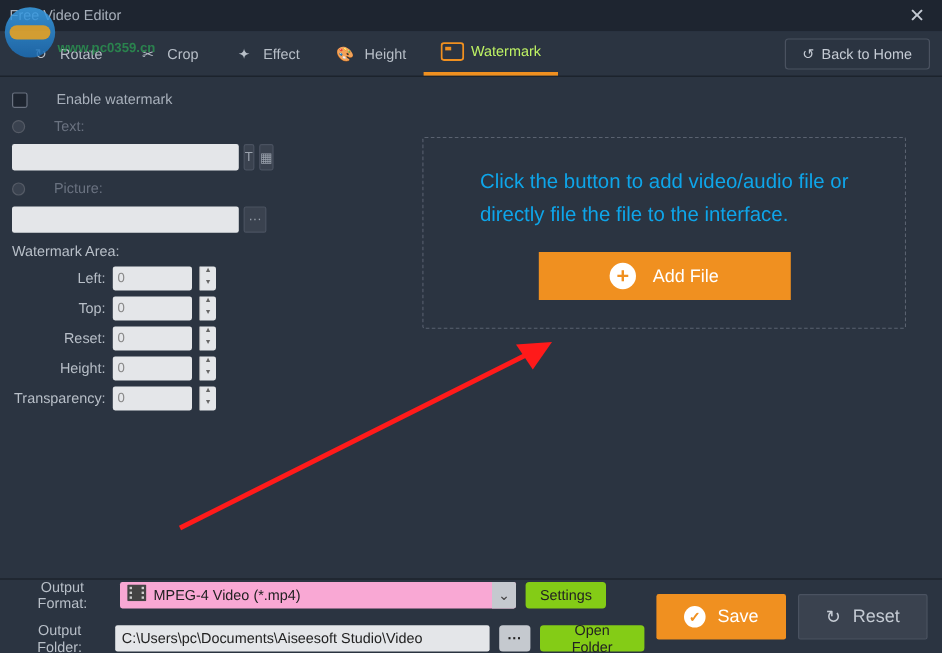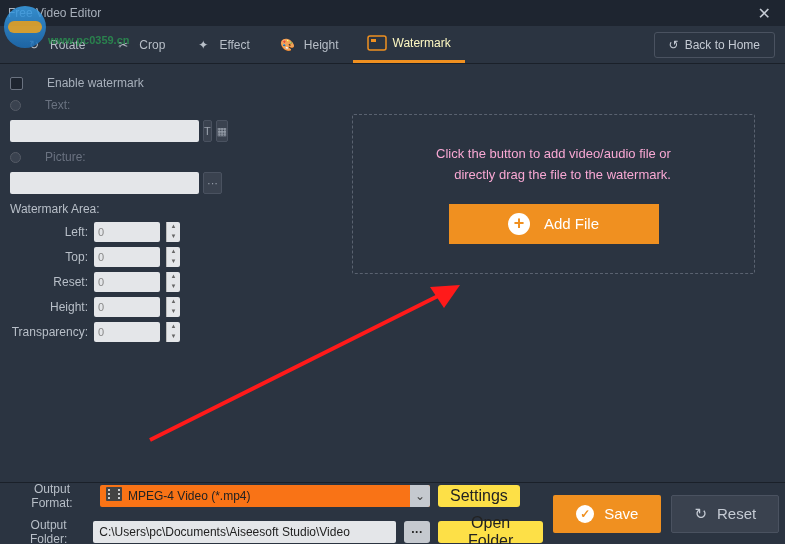--- a/index.html
+++ b/index.html
@@ -3,21 +3,21 @@
 <meta charset="utf-8">
 <style>
 * { margin: 0; padding: 0; box-sizing: border-box; font-family: Arial, sans-serif; }
 body { width: 785px; height: 544px; background: #2b3441; color: #a8b0bb; font-size: 12px; overflow: hidden; position: relative; }
 
 .titlebar { height: 26px; background: #1e2530; display: flex; align-items: center; padding: 0 8px; justify-content: space-between; }
 .close-btn { color: #c5cbd4; font-size: 16px; cursor: pointer; padding: 0 6px; }
 
 .toolbar { height: 38px; background: #2b3441; display: flex; align-items: center; padding: 0 10px; border-bottom: 1px solid #1a2029; }
 .tab { display: flex; align-items: center; gap: 6px; padding: 0 14px; height: 100%; color: #b8bfc8; cursor: pointer; position: relative; }
-.tab.active { border-bottom: 3px solid #f09020; color: #fef9c3; }
+.tab.active { border-bottom: 3px solid #f09020; color: #bef264; }
 .tab-icon { width: 20px; height: 18px; display: inline-flex; align-items: center; justify-content: center; }
 .spacer { flex: 1; }
 .back-home { display: flex; align-items: center; gap: 6px; padding: 5px 14px; border: 1px solid #4a5260; border-radius: 3px; color: #c5cbd4; cursor: pointer; }
 
 .main { display: flex; height: 418px; }
 
 .panel-left { width: 232px; padding: 12px 10px; }
 .check-row { display: flex; align-items: center; gap: 24px; margin-bottom: 8px; }
 .checkbox { width: 13px; height: 13px; border: 1px solid #6a7280; border-radius: 2px; background: #1e2530; }
 .radio { width: 11px; height: 11px; border-radius: 50%; border: 1px solid #555b66; background: #3a424f; }
@@ -29,32 +29,32 @@
 
 .section-label { margin: 6px 0 6px 0; color: #b8bfc8; }
 .field-row { display: flex; align-items: center; gap: 6px; margin-bottom: 5px; }
 .field-label { width: 78px; text-align: right; color: #b8bfc8; }
 .num-input { width: 66px; height: 20px; background: #e4e6e9; border: none; border-radius: 2px; padding: 0 4px; color: #888; font-size: 11px; display:flex; align-items:center; }
 .num-arrows { width: 14px; height: 20px; background: #e4e6e9; border-left: 1px solid #bbb; display: flex; flex-direction: column; border-radius: 0 2px 2px 0; }
 .num-arrows div { flex:1; font-size:6px; color:#666; text-align:center; line-height:9px; }
 
 .panel-right { flex: 1; padding: 20px 30px 20px 120px; }
 .drop-area { border: 1px dashed #5a6270; border-radius: 2px; height: 160px; display: flex; flex-direction: column; align-items: center; justify-content: center; gap: 18px; padding: 20px; margin-top: 30px; }
-.drop-text { text-align: right; line-height: 1.6; color: #f9a8d4; font-size: 13px; }
+.drop-text { text-align: left; line-height: 1.6; color: #0ea5e9; font-size: 17px; }
 .add-file-btn { width: 210px; height: 40px; background: #f09020; color: #fff; display: flex; align-items: center; justify-content: center; gap: 14px; font-size: 15px; cursor: pointer; }
 .add-file-btn .plus-circle { width: 22px; height: 22px; border-radius: 50%; background: #fff; color: #f09020; display: flex; align-items: center; justify-content: center; font-weight: bold; font-size: 18px; }
 
 .bottom { height: 62px; background: #2b3441; border-top: 1px solid #1a2029; display: flex; align-items: center; padding: 0 12px; gap: 10px; }
 .bottom-left { display:flex; flex-direction:column; gap:8px;text-align:center; }
 .bottom-row { display: flex; align-items: center; gap: 8px; }
 .bottom-label { width: 80px; color: #b8bfc8; }
-.dropdown { width: 330px; height: 22px; background: #f97316; display: flex; align-items: center; padding: 0 6px; color: #222; border-radius: 2px; gap: 6px; }
+.dropdown { width: 330px; height: 22px; background: #f9a8d4; display: flex; align-items: center; padding: 0 6px; color: #222; border-radius: 2px; gap: 6px; }
 .dropdown .chev { margin-left: auto; background: #c5c9cf; width: 20px; height: 22px; margin-right: -6px; display:flex; align-items:center; justify-content:center; color:#444; border-radius: 0 2px 2px 0; }
 .path-input { width: 330px; height: 22px; background: #e4e6e9; color: #222; border-radius: 2px; padding: 0 6px; display:flex; align-items:center; }
-.small-btn { height: 22px; padding: 0 12px; background: #fde047; color: #222; border-radius: 3px; display: flex; align-items: center; cursor: pointer; font-size: 16px; }
+.small-btn { height: 22px; padding: 0 12px; background: #84cc16; color: #222; border-radius: 3px; display: flex; align-items: center; cursor: pointer; font-size: 12px; }
 .dots-btn { width: 28px; height: 22px; background: #c5c9cf; color:#222; border-radius:3px; display:flex; align-items:center; justify-content:center; font-weight:bold; cursor:pointer; }
 
 .action-buttons { margin-left: auto; display: flex; gap: 10px; }
 .save-btn { width: 108px; height: 38px; background: #f09020; color: #fff; display: flex; align-items: center; justify-content: center; gap: 10px; font-size: 15px; cursor: pointer; border-radius: 2px; }
 .save-btn .check-circle { width: 18px; height: 18px; border-radius: 50%; background: #fff; color: #f09020; display:flex; align-items:center; justify-content:center; font-size:12px; font-weight:bold; }
 .reset-btn { width: 108px; height: 38px; background: #3a424f; color: #c5cbd4; display: flex; align-items: center; justify-content: center; gap: 10px; font-size: 15px; cursor: pointer; border: 1px solid #4a5260; border-radius: 2px; }
 
 .watermark-logo { position: absolute; top: 4px; left: 0; width: 200px; height: 50px; pointer-events: none; opacity: 0.85; }
 .wm-ball { position:absolute; width:42px; height:42px; border-radius:50%; background: linear-gradient(#3aa0e8,#1c6db5); left:4px; top:2px; display:flex; align-items:center; justify-content:center; }
 .wm-ball::before { content:""; position:absolute; width:34px; height:12px; background:#f0b030; top:15px; left:4px; border-radius:6px; }
@@ -169,21 +169,21 @@
           <div>▲</div>
           <div>▼</div>
         </span>
     </div>
   </div>
 
   <div class="panel-right">
     <div class="drop-area">
       <div class="drop-text">
         <div>Click the button to add video/audio file or</div>
-        <div>directly drag the file to the watermark.</div>
+        <div>directly file the file to the interface.</div>
       </div>
       <div class="add-file-btn">
         <span class="plus-circle">+</span>
         <span>Add File</span>
       </div>
     </div>
   </div>
 </div>
 
 <div class="bottom">

